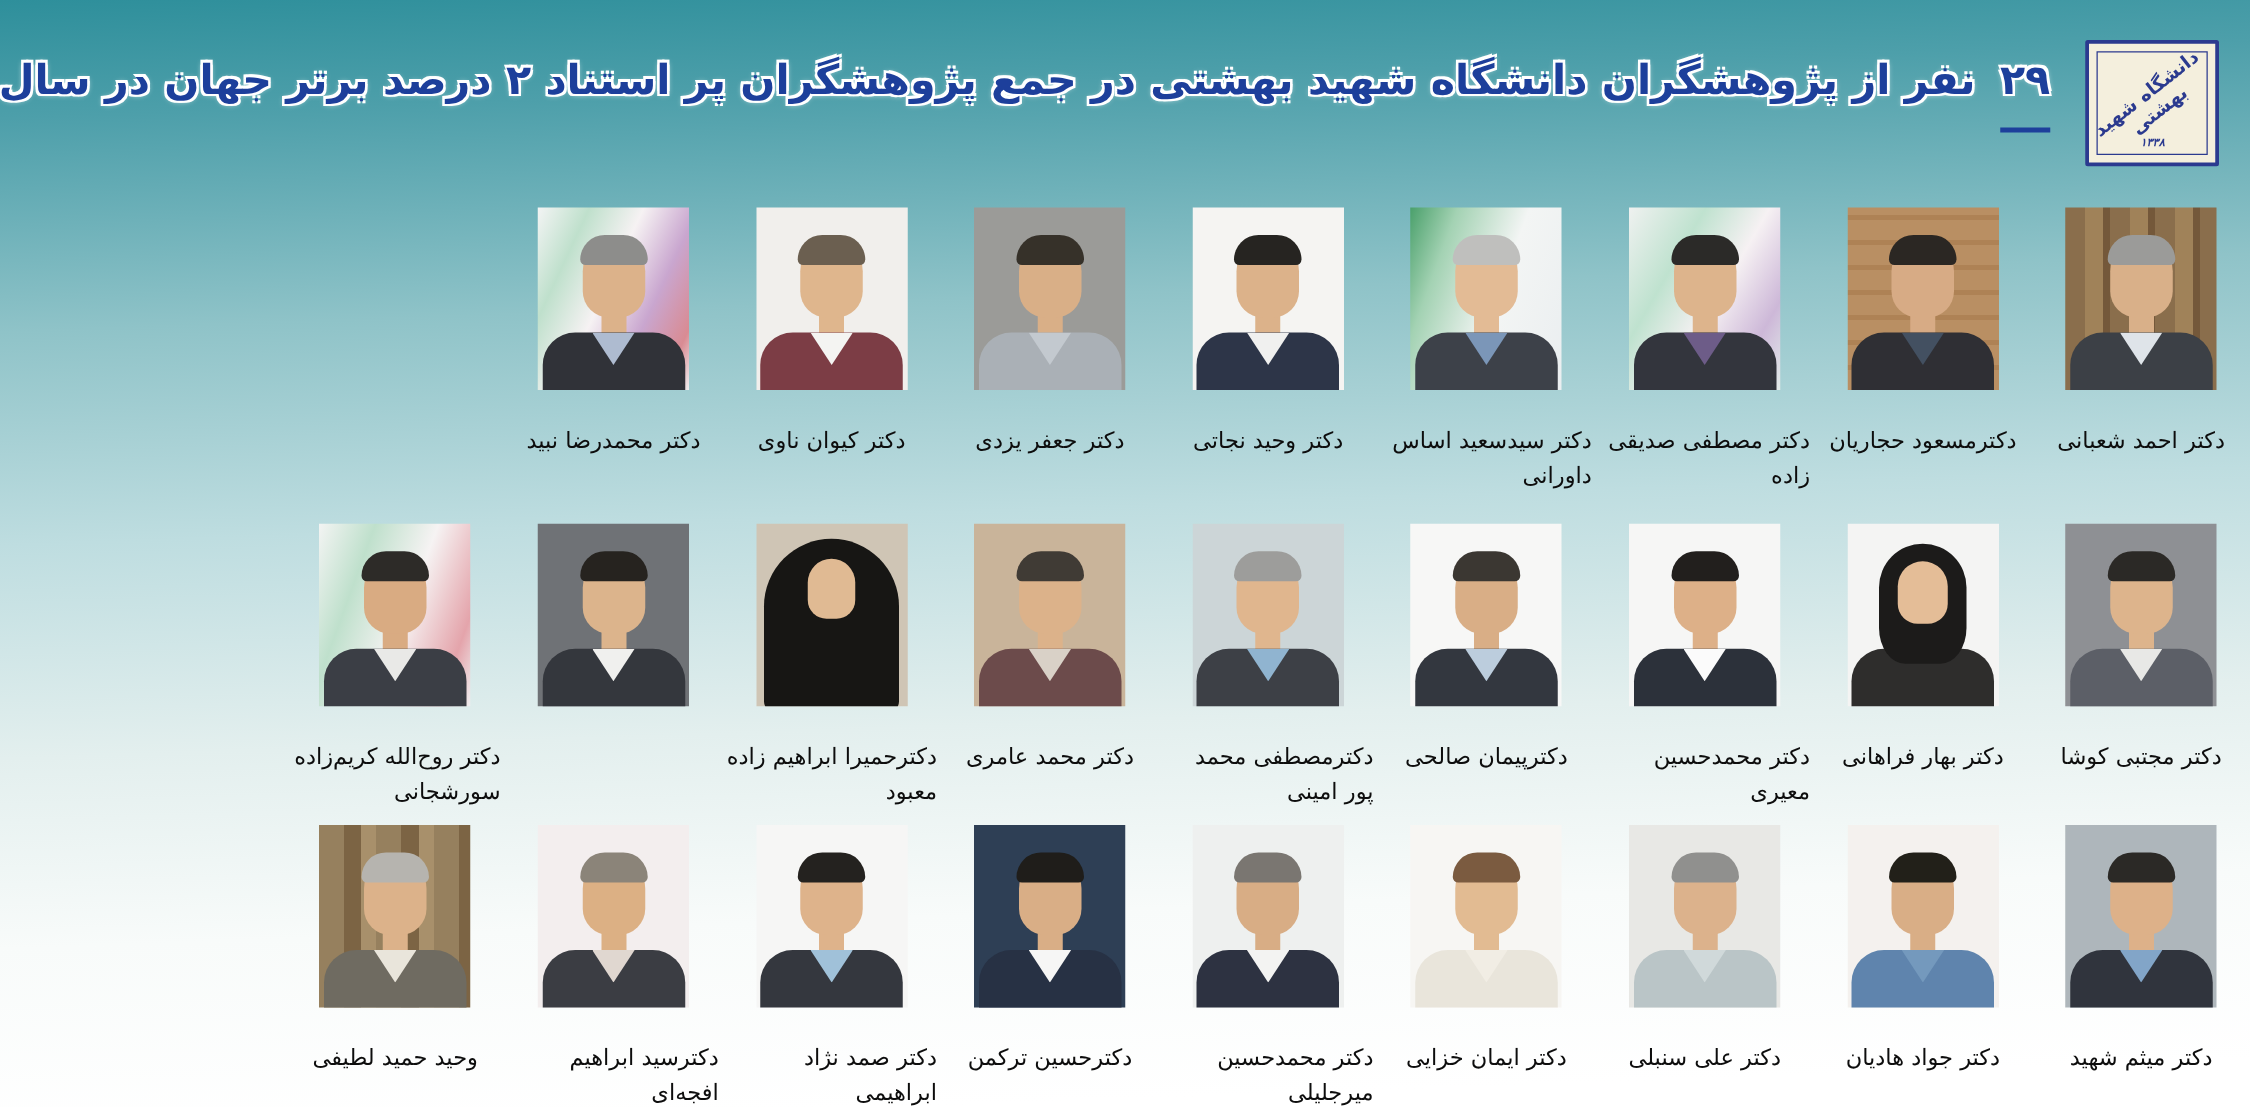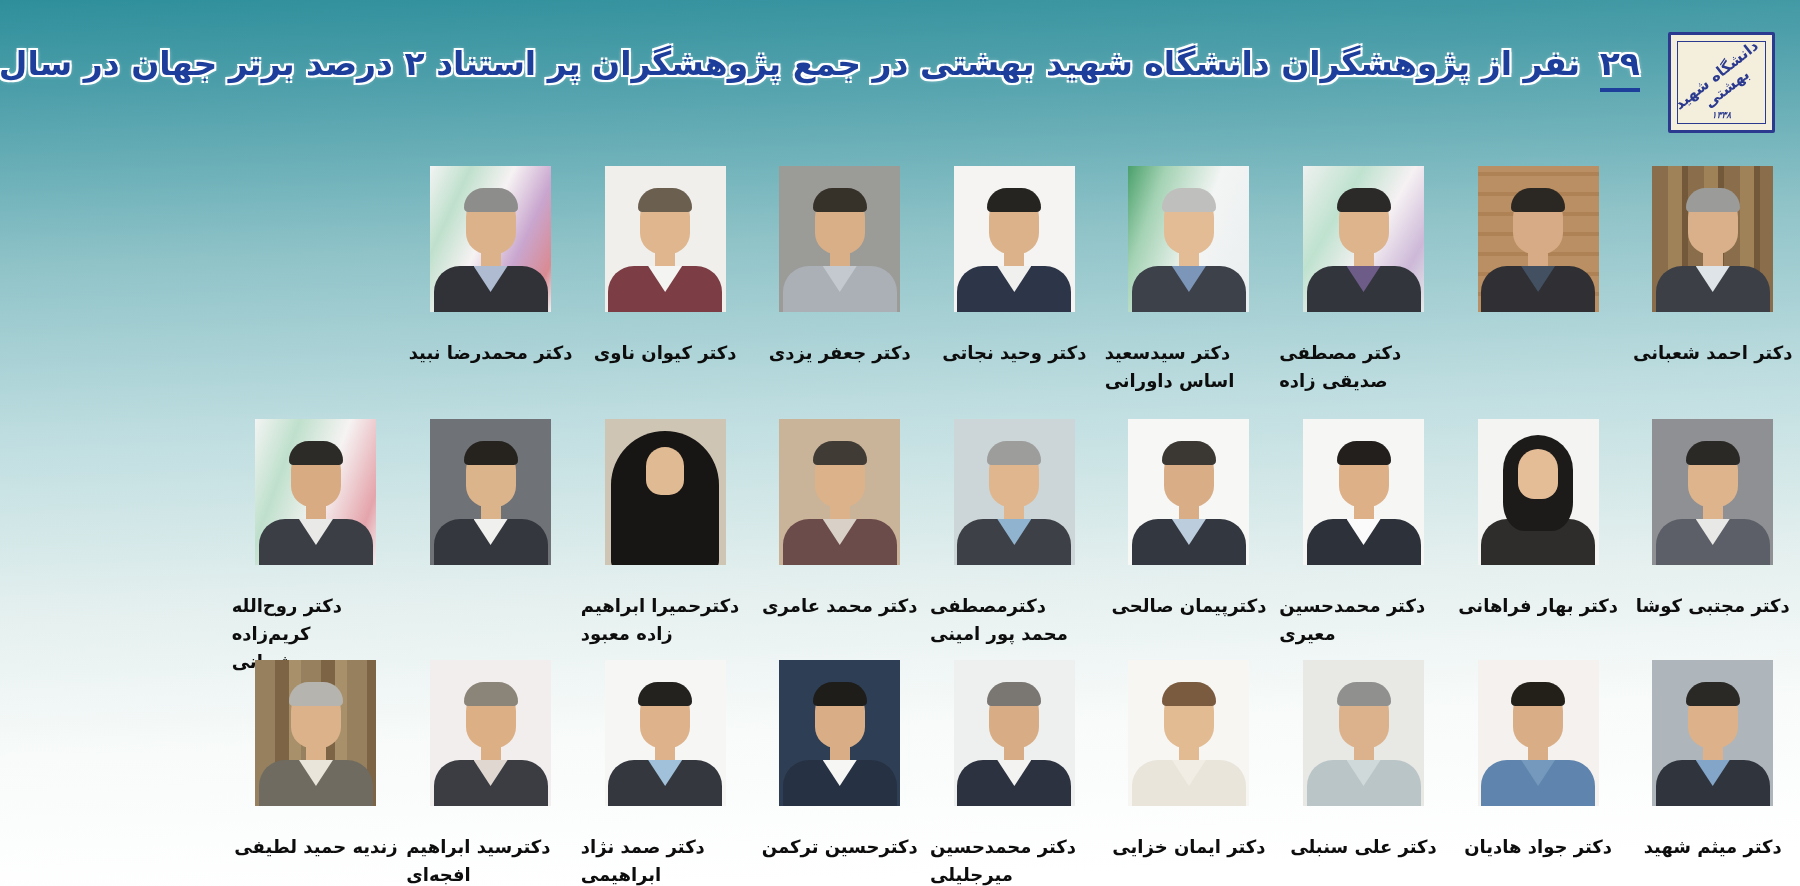--- a/index.html
+++ b/index.html
@@ -9,21 +9,21 @@
     background:linear-gradient(178deg,#2e8f9b 0%,#4d9faa 10%,#8fc3c8 28%,
                #bedde0 46%,#e3efee 64%,#f8fbfa 80%,#ffffff 96%);
   }
   
   .title-bar{
     position:absolute;top:44px;right:160px;left:24px;
     direction:rtl;text-align:right;white-space:nowrap;
     font-weight:bold;font-size:33px;color:#1d3f9b;
     text-shadow:-2px -2px 0 #fff,2px -2px 0 #fff,-2px 2px 0 #fff,2px 2px 0 #fff,0 0 5px #fff;
   }
-  .t-num{border-bottom:4px solid #1d3f9b;padding-bottom:5px;margin-left:8px;}
+  .t-num{border-bottom:4px solid #1d3f9b;padding-bottom:19px;margin-left:8px;}
   
   .logo{
     position:absolute;top:32px;right:25px;width:107px;height:101px;
     background:#f4efdd;border:3px solid #2b3a8f;border-radius:2px;
     box-sizing:border-box;display:flex;align-items:center;justify-content:center;
   }
   .logo-inner{
     width:89px;height:83px;border:1px solid #2b3a8f;box-sizing:border-box;
     display:flex;flex-direction:column;align-items:center;justify-content:center;
     overflow:hidden;position:relative;
@@ -36,22 +36,22 @@
     position:absolute;bottom:3px;left:50%;transform:translateX(-50%);
     color:#2b3a8f;font-size:9px;font-weight:bold;font-style:italic;
   }
   
   .grid-row{position:absolute;display:flex;direction:rtl;}
   .row-0{top:166px;left:54px;width:1746px;}
   .row-1{top:419px;left:54px;width:1746px;}
   .row-2{top:660px;left:228px;width:1572px;}
   .cell{flex:0 0 174.6px;display:flex;flex-direction:column;align-items:center;}
   .pname{
-    margin-top:27px;font-weight:bold;font-size:18px;line-height:1.55;
-    color:#0d0d0d;text-align:left;padding:0 3px;
+    margin-top:27px;font-weight:normal;font-size:18px;line-height:1.55;
+    color:#0d0d0d;text-align:right;padding:0 3px;
   }
   
   .photo{position:relative;width:121px;height:146px;overflow:hidden;flex:0 0 auto;}
   .photo .neck{position:absolute;top:80px;left:50%;transform:translateX(-50%);
     width:20px;height:26px;background:var(--skin);z-index:1;}
   .photo .torso{position:absolute;bottom:-6px;left:50%;transform:translateX(-50%);
     width:114px;height:52px;background:var(--coat);border-radius:26px 26px 0 0;z-index:2;}
   .photo .shirt{position:absolute;top:0;left:50%;transform:translateX(-50%);
     width:34px;height:26px;background:var(--shirt);
     clip-path:polygon(0 0,100% 0,50% 100%);}
@@ -100,20 +100,21 @@
   </div>
       <div class="cell">
     <div class="photo man" style="background: repeating-linear-gradient(0deg, rgb(185, 143, 99) 0px, rgb(185, 143, 99) 16px, rgb(174, 130, 85) 16px, rgb(174, 130, 85) 20px); --coat: #2f2f34; --shirt: #435061; --hair: #2b2723; --skin: #d7ab85;">
       <div class="neck"></div>
       <div class="torso">
         <div class="shirt"></div>
       </div>
       <div class="head"></div>
       <div class="hair"></div>
     </div>
+    <div class="pname">دکترمسعود حجاریان</div>
   </div>
       <div class="cell">
     <div class="photo man" style="background: linear-gradient(120deg, rgb(239, 241, 240) 0%, rgb(191, 226, 207) 30%, rgb(246, 241, 243) 55%, rgb(205, 184, 216) 80%, rgb(227, 236, 234) 100%); --coat: #33353d; --shirt: #6d5c88; --hair: #2b2a28; --skin: #ddb48c;">
       <div class="neck"></div>
       <div class="torso">
         <div class="shirt"></div>
       </div>
       <div class="head"></div>
       <div class="hair"></div>
     </div>
@@ -363,17 +364,17 @@
   </div>
       <div class="cell">
     <div class="photo man" style="background: repeating-linear-gradient(90deg, rgb(150, 128, 94) 0px, rgb(150, 128, 94) 20px, rgb(124, 100, 68) 20px, rgb(124, 100, 68) 34px, rgb(168, 144, 107) 34px, rgb(168, 144, 107) 46px); --coat: #6f6b61; --shirt: #e9e5db; --hair: #b6b4af; --skin: #dcb28a;">
       <div class="neck"></div>
       <div class="torso">
         <div class="shirt"></div>
       </div>
       <div class="head"></div>
       <div class="hair"></div>
     </div>
-    <div class="pname">زندیه حمید لطیفی</div>
+    <div class="pname">وحید حمید لطیفی</div>
   </div>
     </div>
 
 </div>
 
 </body></html>

